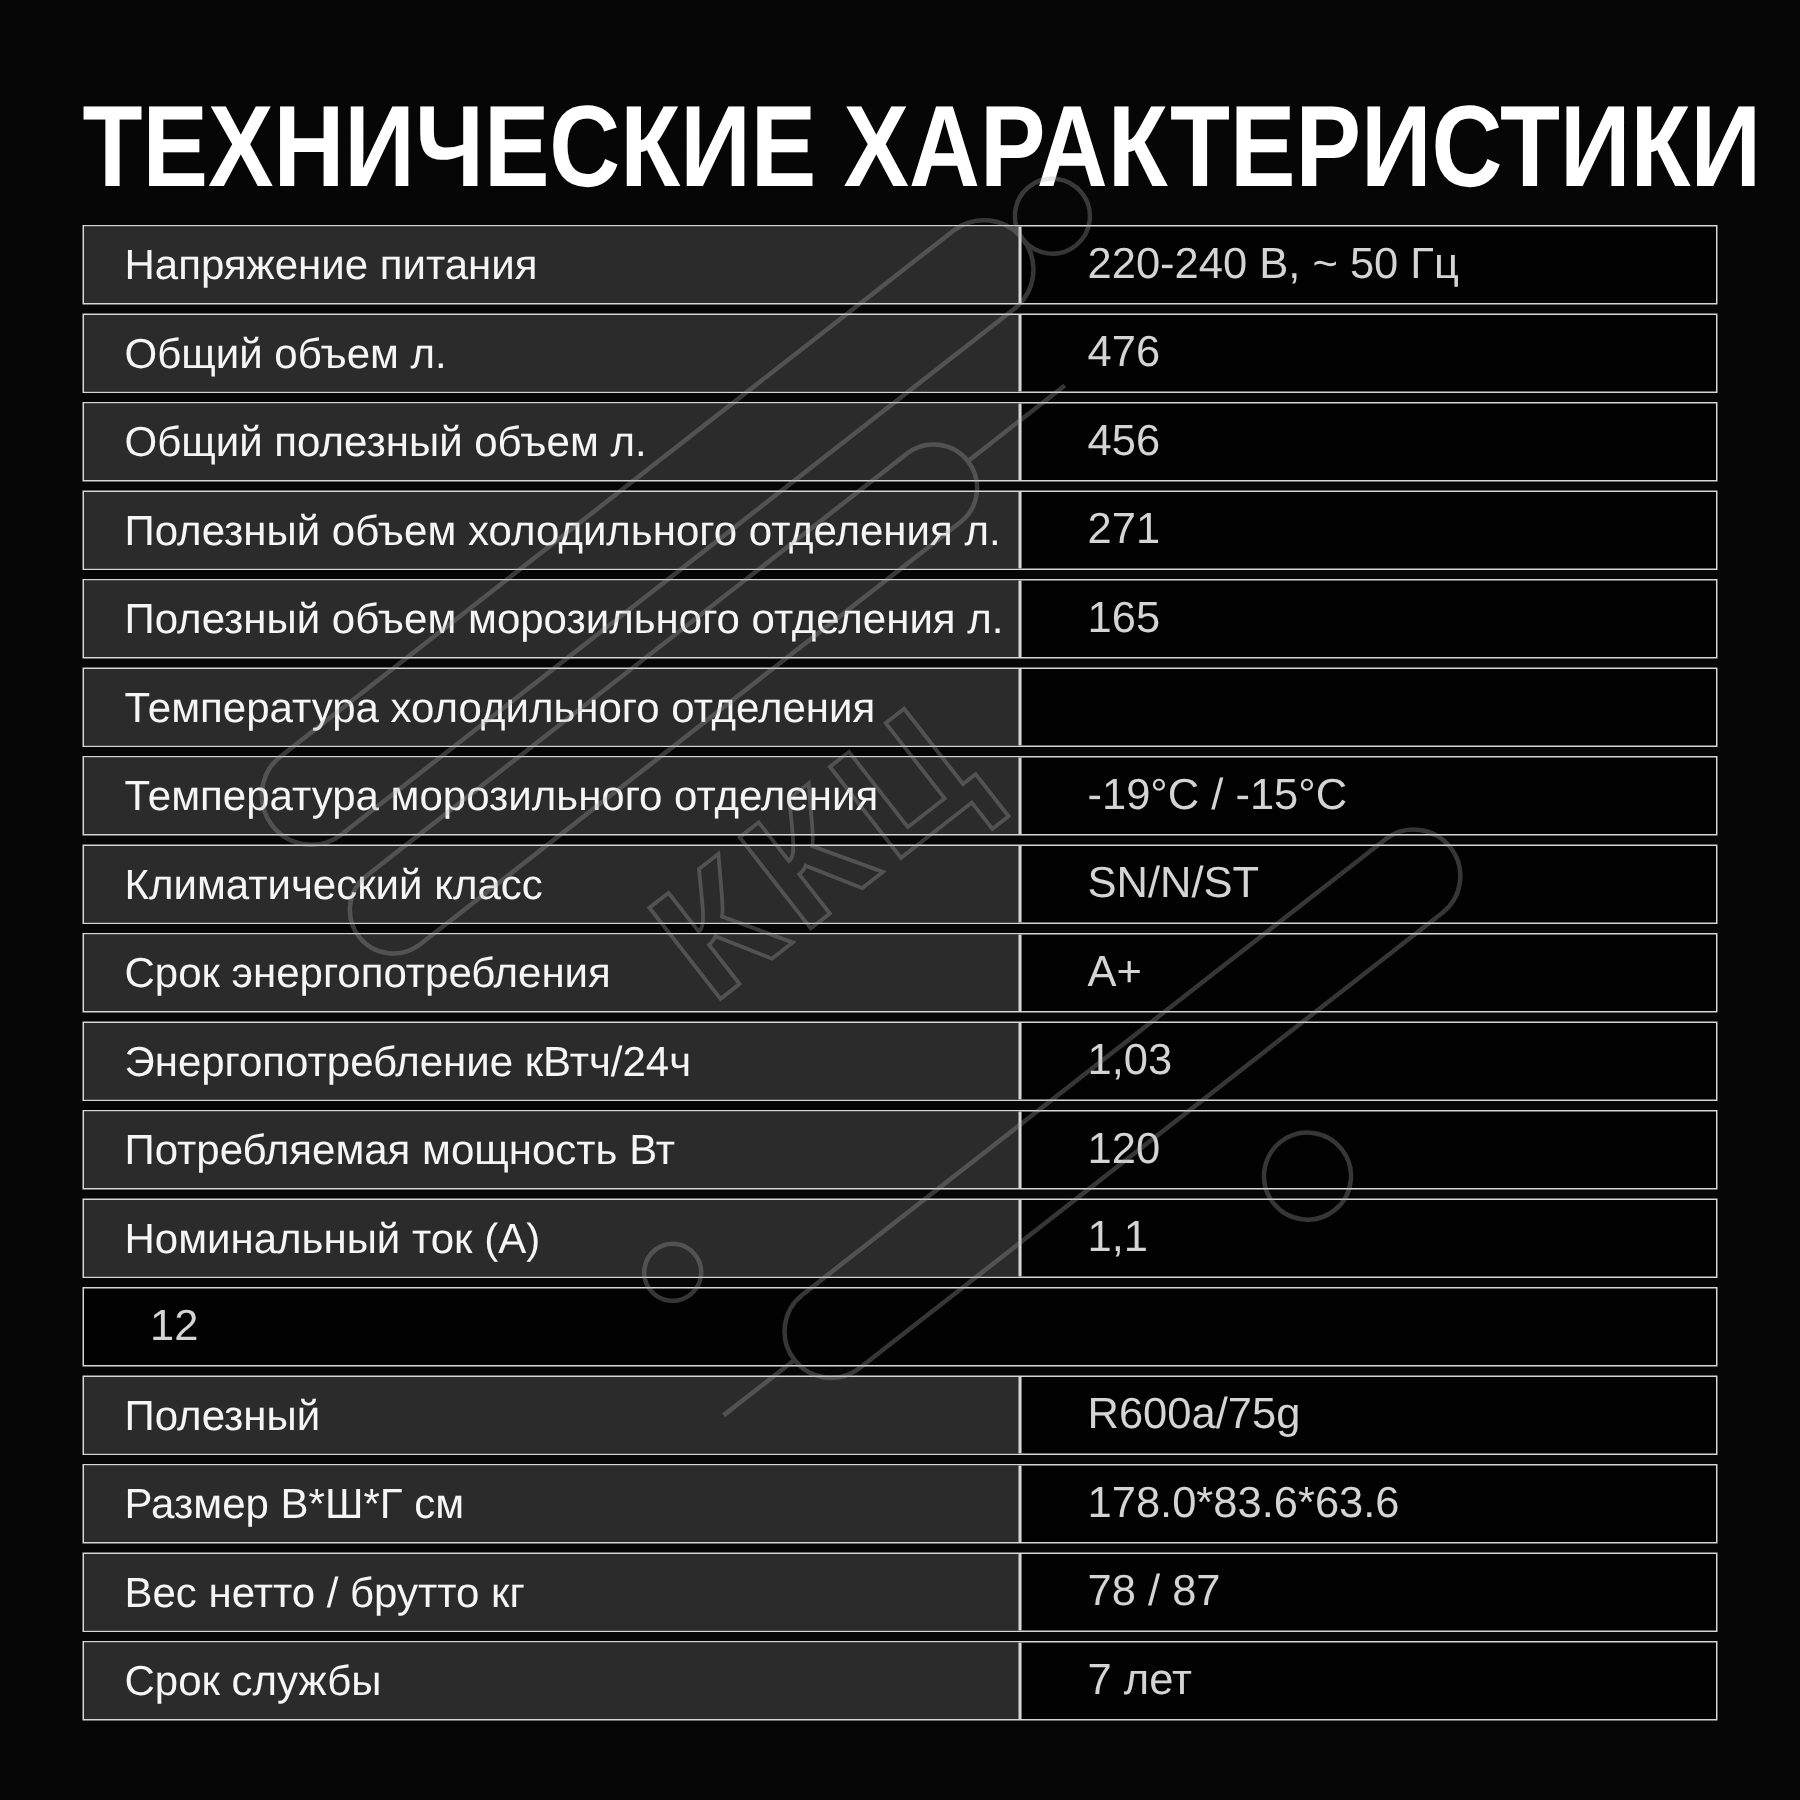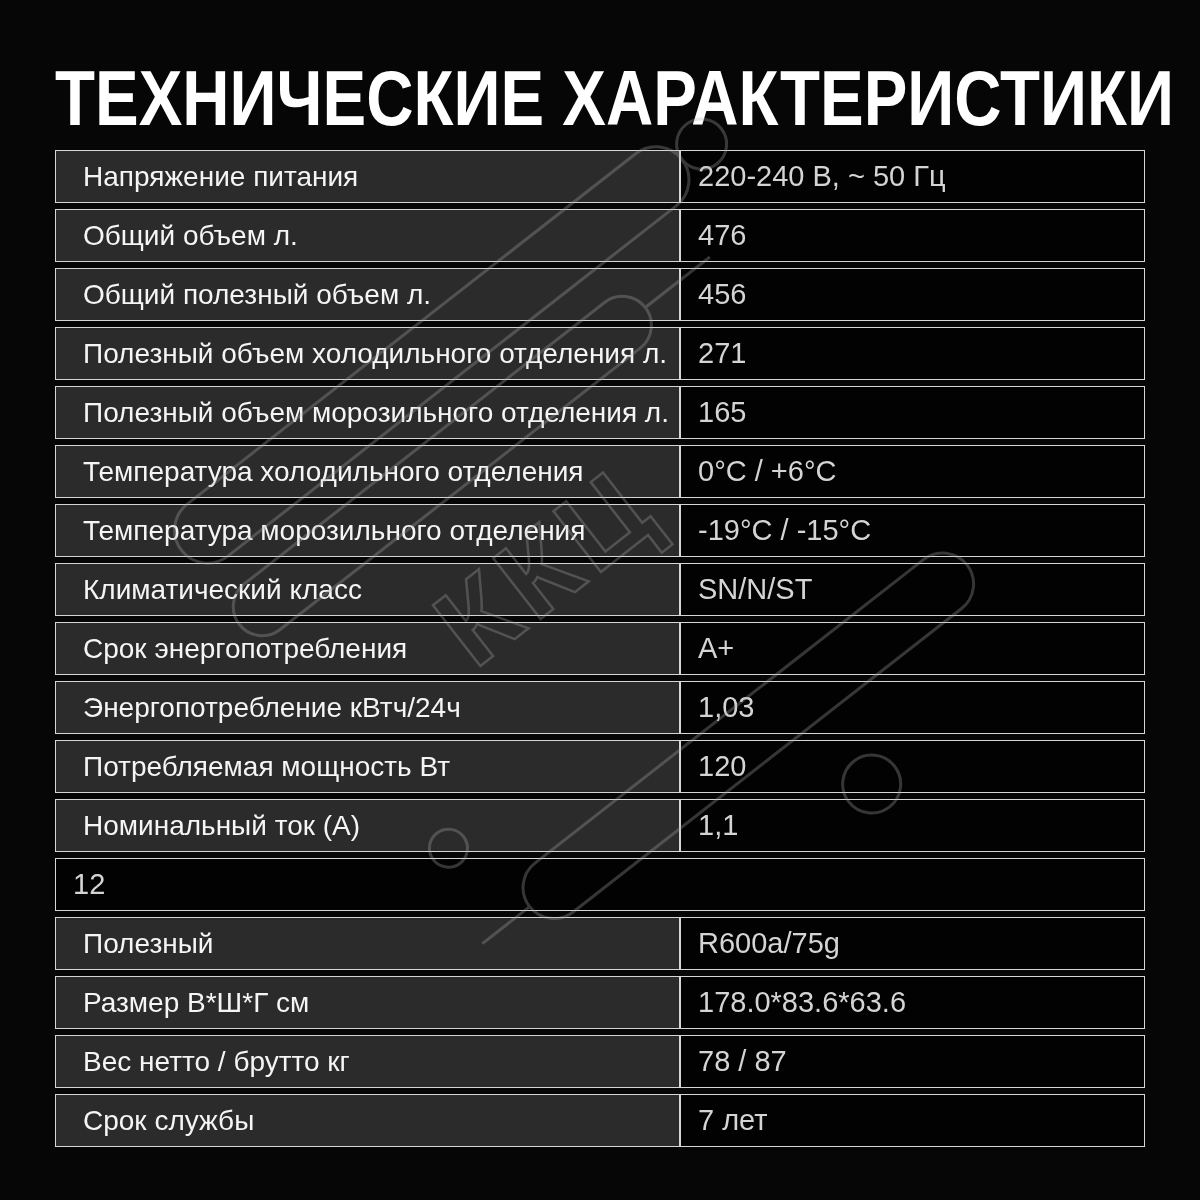--- a/index.html
+++ b/index.html
@@ -52,21 +52,21 @@
     width: 625px;
     background: #2b2b2b;
     border-right: 2px solid #d6d6d6;
     padding-left: 27px;
     color: #f5f5f5;
     font-size: 28px;
     font-weight: 500;
   }
   .cell.value {
     flex: 1;
-    padding-left: 17px;
+    padding-left: 44px;
     color: #d4d4d4;
     font-size: 29px;
     font-weight: 400;
     background: transparent;
   }
   .watermark {
     position: absolute;
     left: 0;
     top: 0;
     width: 1200px;
@@ -103,21 +103,20 @@
       <div class="cell value">271</div>
     </div>
 
     <div class="row">
       <div class="cell label">Полезный объем морозильного отделения л.</div>
       <div class="cell value">165</div>
     </div>
 
     <div class="row">
       <div class="cell label">Температура холодильного отделения</div>
-      <div class="cell value">0°C / +6°C</div>
     </div>
 
     <div class="row">
       <div class="cell label">Температура морозильного отделения</div>
       <div class="cell value">-19°C / -15°C</div>
     </div>
 
     <div class="row">
       <div class="cell label">Климатический класс</div>
       <div class="cell value">SN/N/ST</div>

